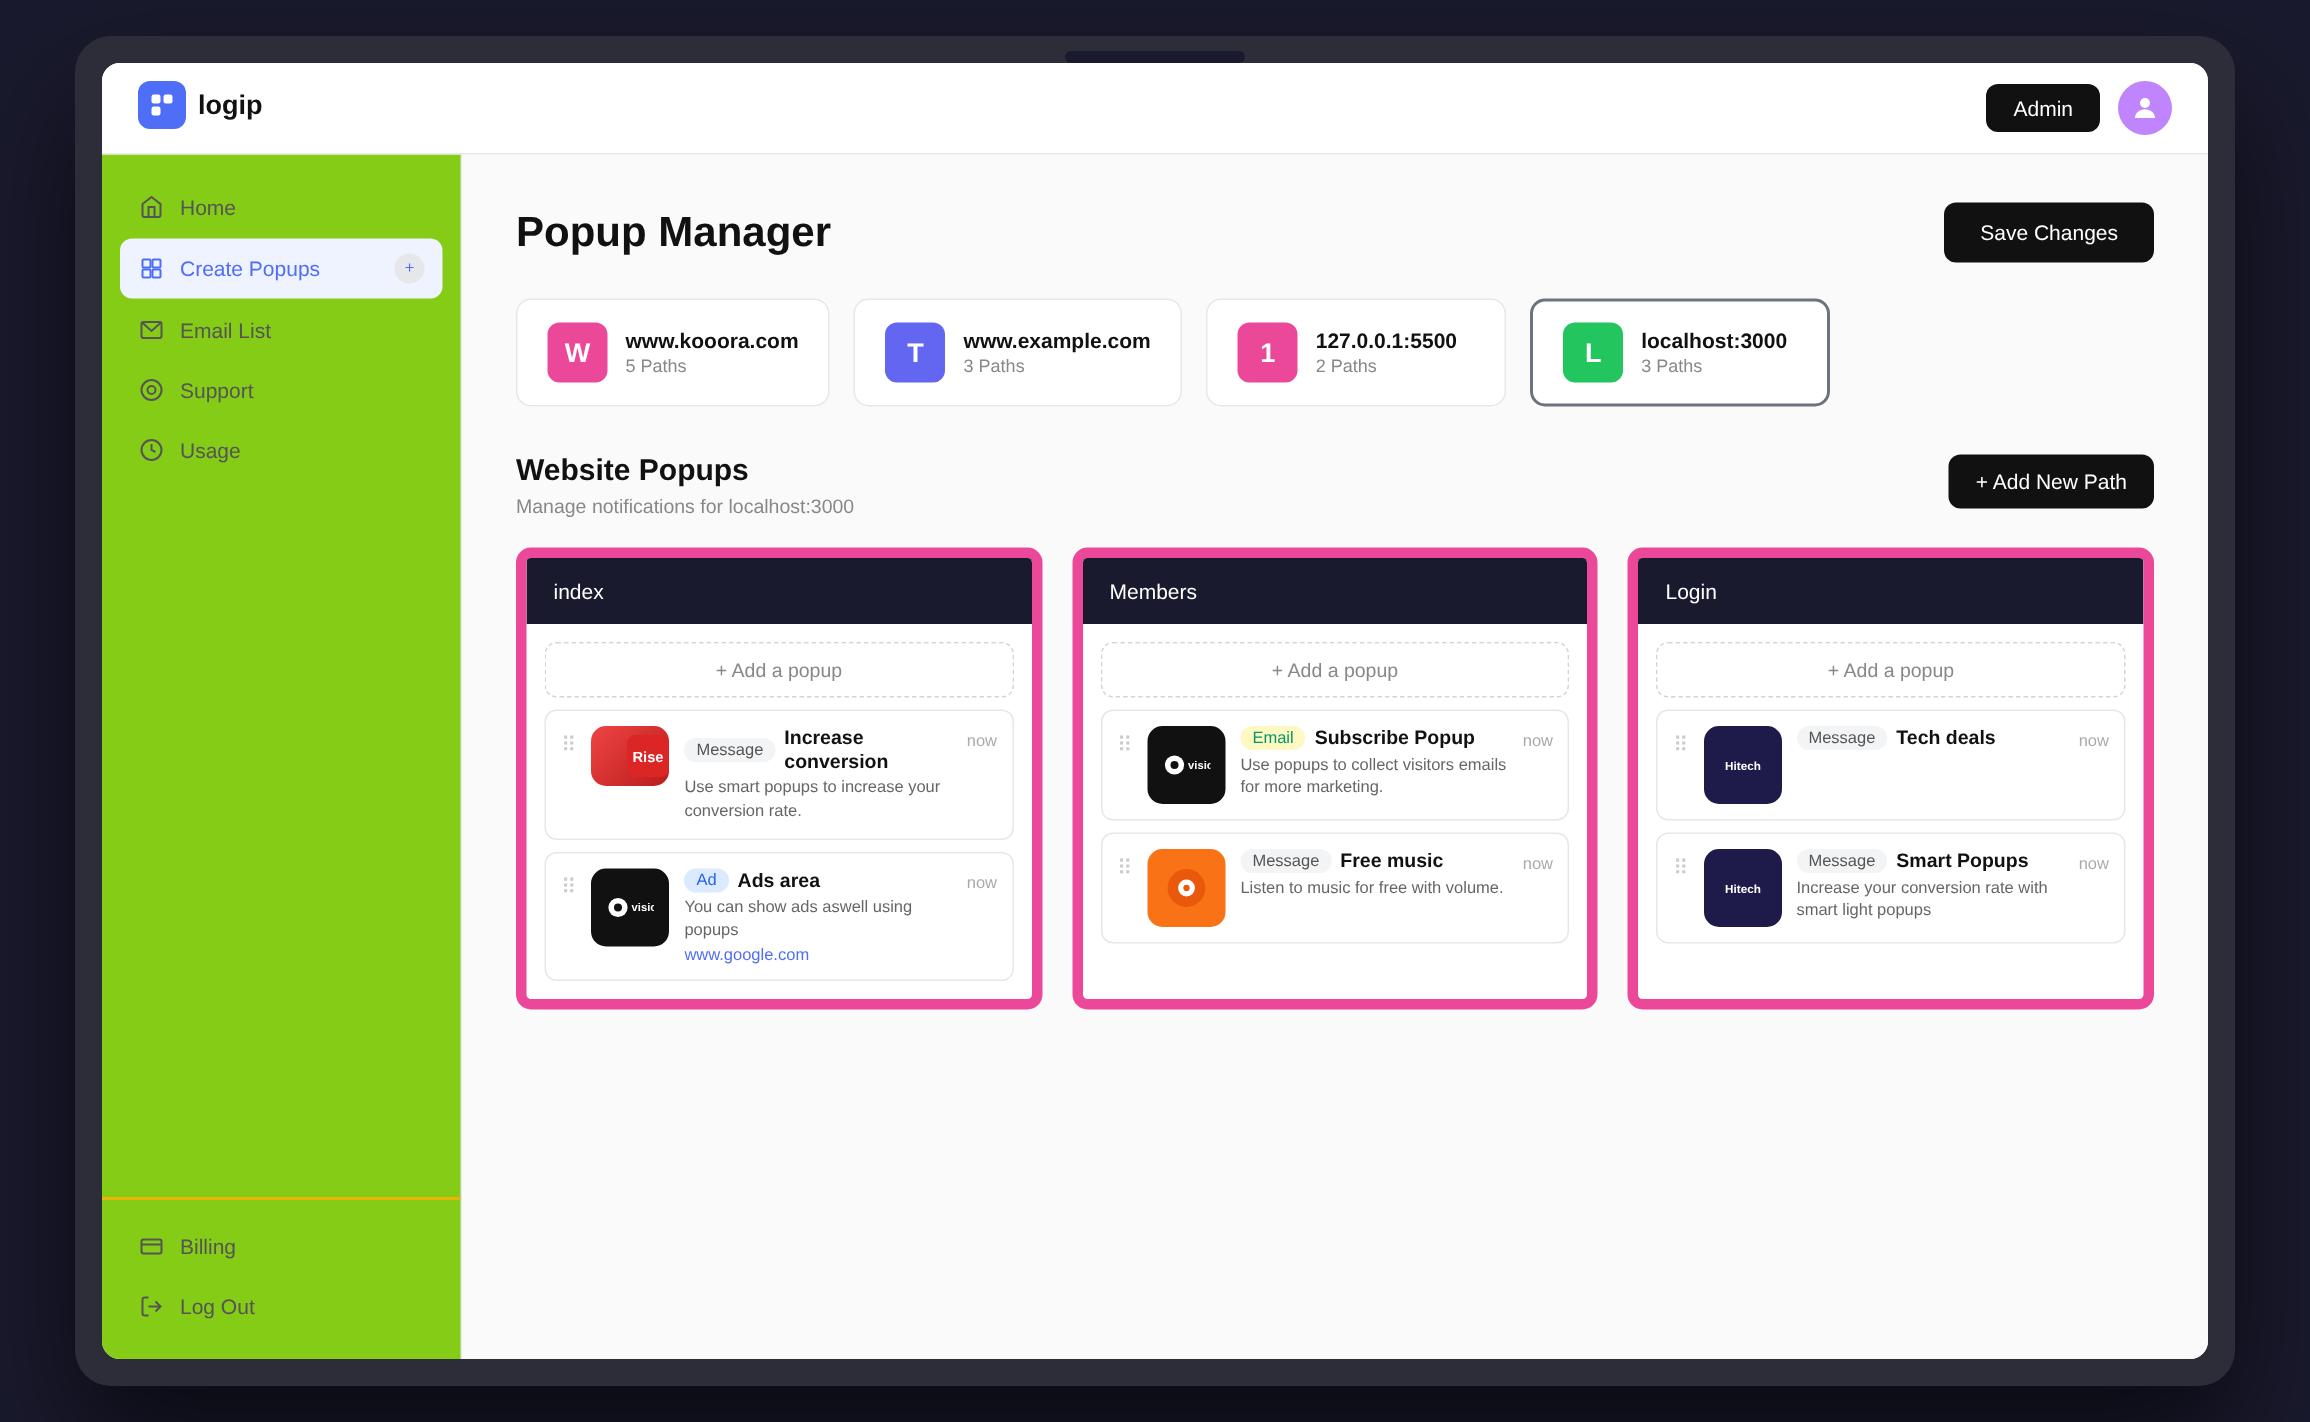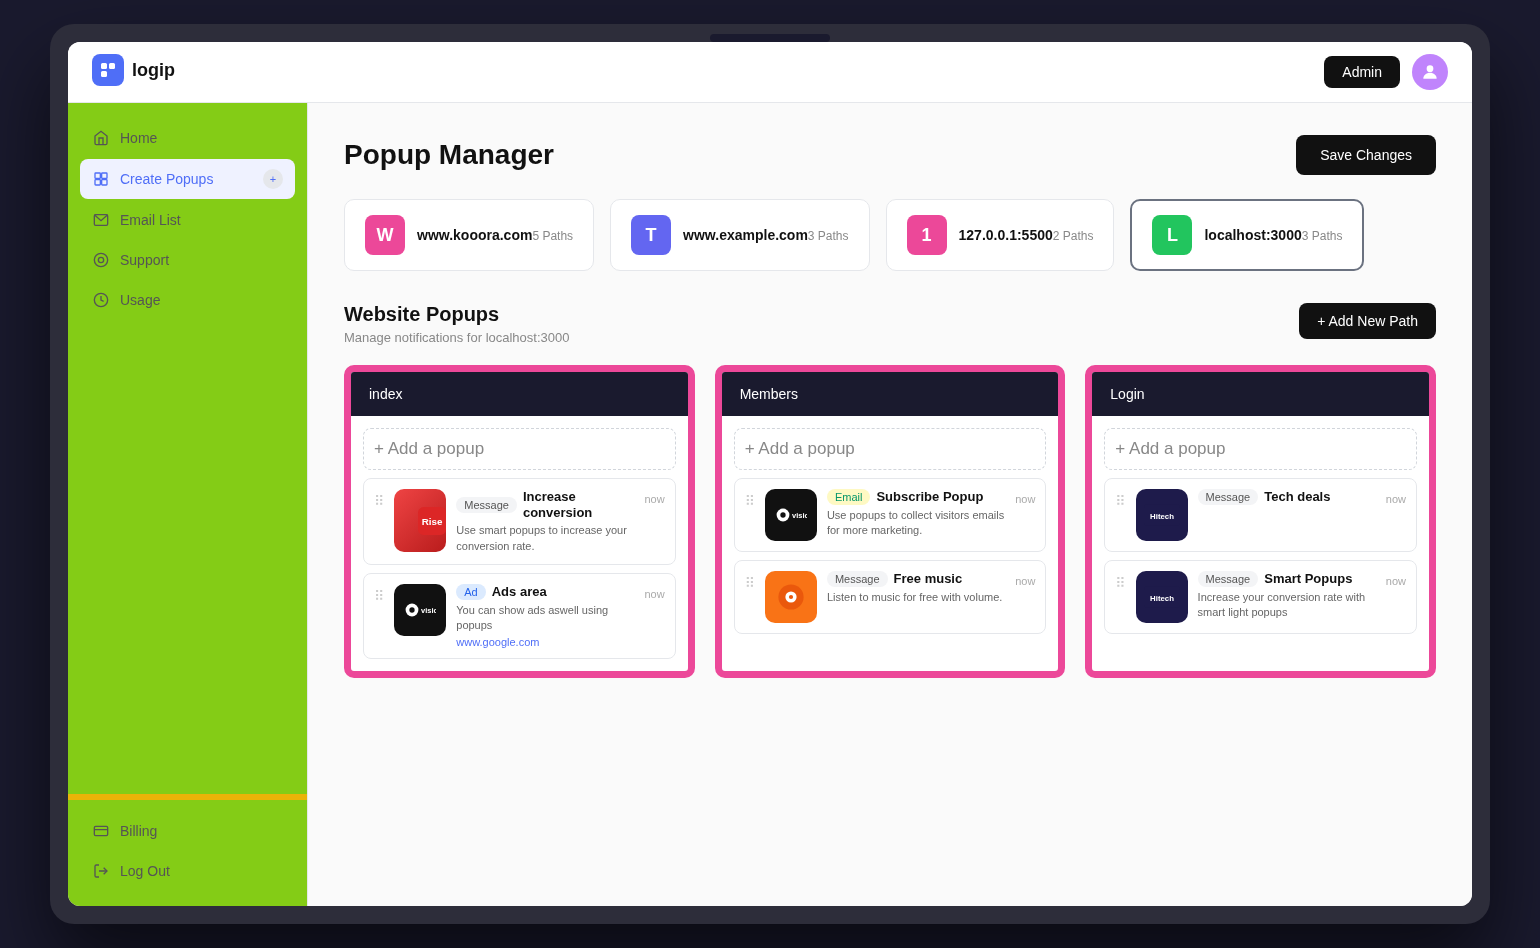--- a/index.html
+++ b/index.html
@@ -152,21 +152,21 @@
       display: flex;
       align-items: center;
       justify-content: center;
       font-size: 11px;
     }
     .sidebar-bottom {
       padding: 12px 12px 0;
       display: flex;
       flex-direction: column;
       gap: 2px;
-      border-top: 6px solid #eab308;
+      border-top: 2px solid #eab308;
       margin-top: 8px;
     }
     
     .content {
       flex: 1;
       overflow-y: auto;
       padding: 32px 36px;
       background: #fafafa;
     }
     .content-header {
@@ -218,21 +218,21 @@
       height: 40px;
       border-radius: 8px;
       display: flex;
       align-items: center;
       justify-content: center;
       color: #fff;
       font-size: 18px;
       font-weight: 700;
       flex-shrink: 0;
     }
-    .website-card-info { display: flex; flex-direction: row; }
+    .website-card-info { display: flex; flex-direction: column; }
     .website-card-url { font-size: 14px; font-weight: 600; color: #111; }
     .website-card-paths { font-size: 12px; color: #888; margin-top: 2px; }
     
     .section-header {
       display: flex;
       align-items: flex-start;
       justify-content: space-between;
       margin-bottom: 20px;
     }
     .section-title { font-size: 20px; font-weight: 700; color: #111; }
@@ -267,22 +267,22 @@
       color: #fff;
       padding: 14px 18px;
       font-size: 14px;
       font-weight: 500;
     }
     .popup-column-body { padding: 12px; display: flex; flex-direction: column; gap: 8px; }
     .add-popup-row {
       border: 1px dashed #d1d5db;
       border-radius: 8px;
       padding: 10px;
-      text-align: left;
-      font-size: 17px;
+      text-align: center;
+      font-size: 13px;
       color: #888;
       cursor: pointer;
     }
     .popup-card {
       display: flex;
       align-items: flex-start;
       gap: 10px;
       padding: 10px;
       border: 1px solid #e5e7eb;
       border-radius: 8px;
@@ -317,21 +317,21 @@
     .popup-link { font-size: 11px; color: #4f6ef7; margin-top: 2px; }
     .popup-time { font-size: 11px; color: #aaa; flex-shrink: 0; margin-top: 4px; }
     
     .thumb-rise {
       background: linear-gradient(135deg, #ef4444, #b91c1c);
       color: #fff;
       font-size: 10px;
       font-weight: 700;
       text-align: center;
       width: 52px;
-      height: 63px;
+      height: 40px;
       border-radius: 10px;
       display: flex;
       align-items: center;
       justify-content: center;
       flex-direction: column;
       padding-left: 24px;
     }
     .thumb-vision-dark {
       background: #111;
       border-radius: 10px;

